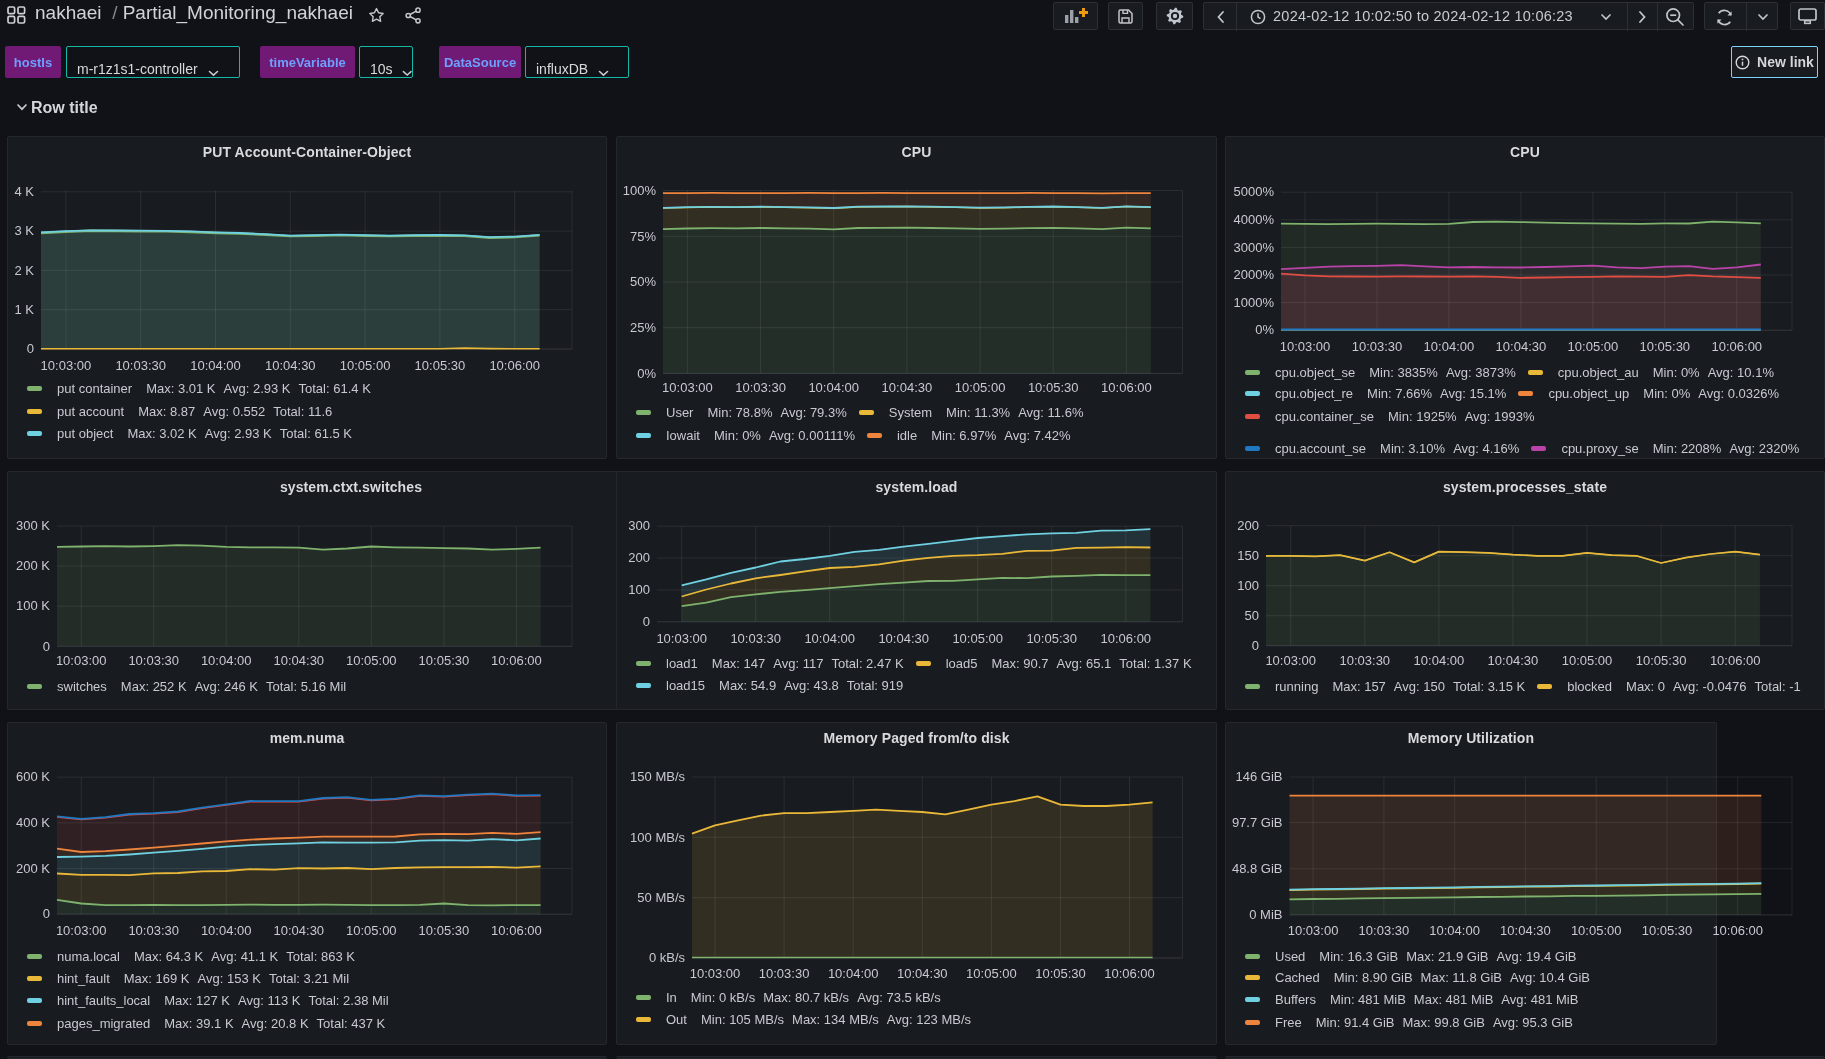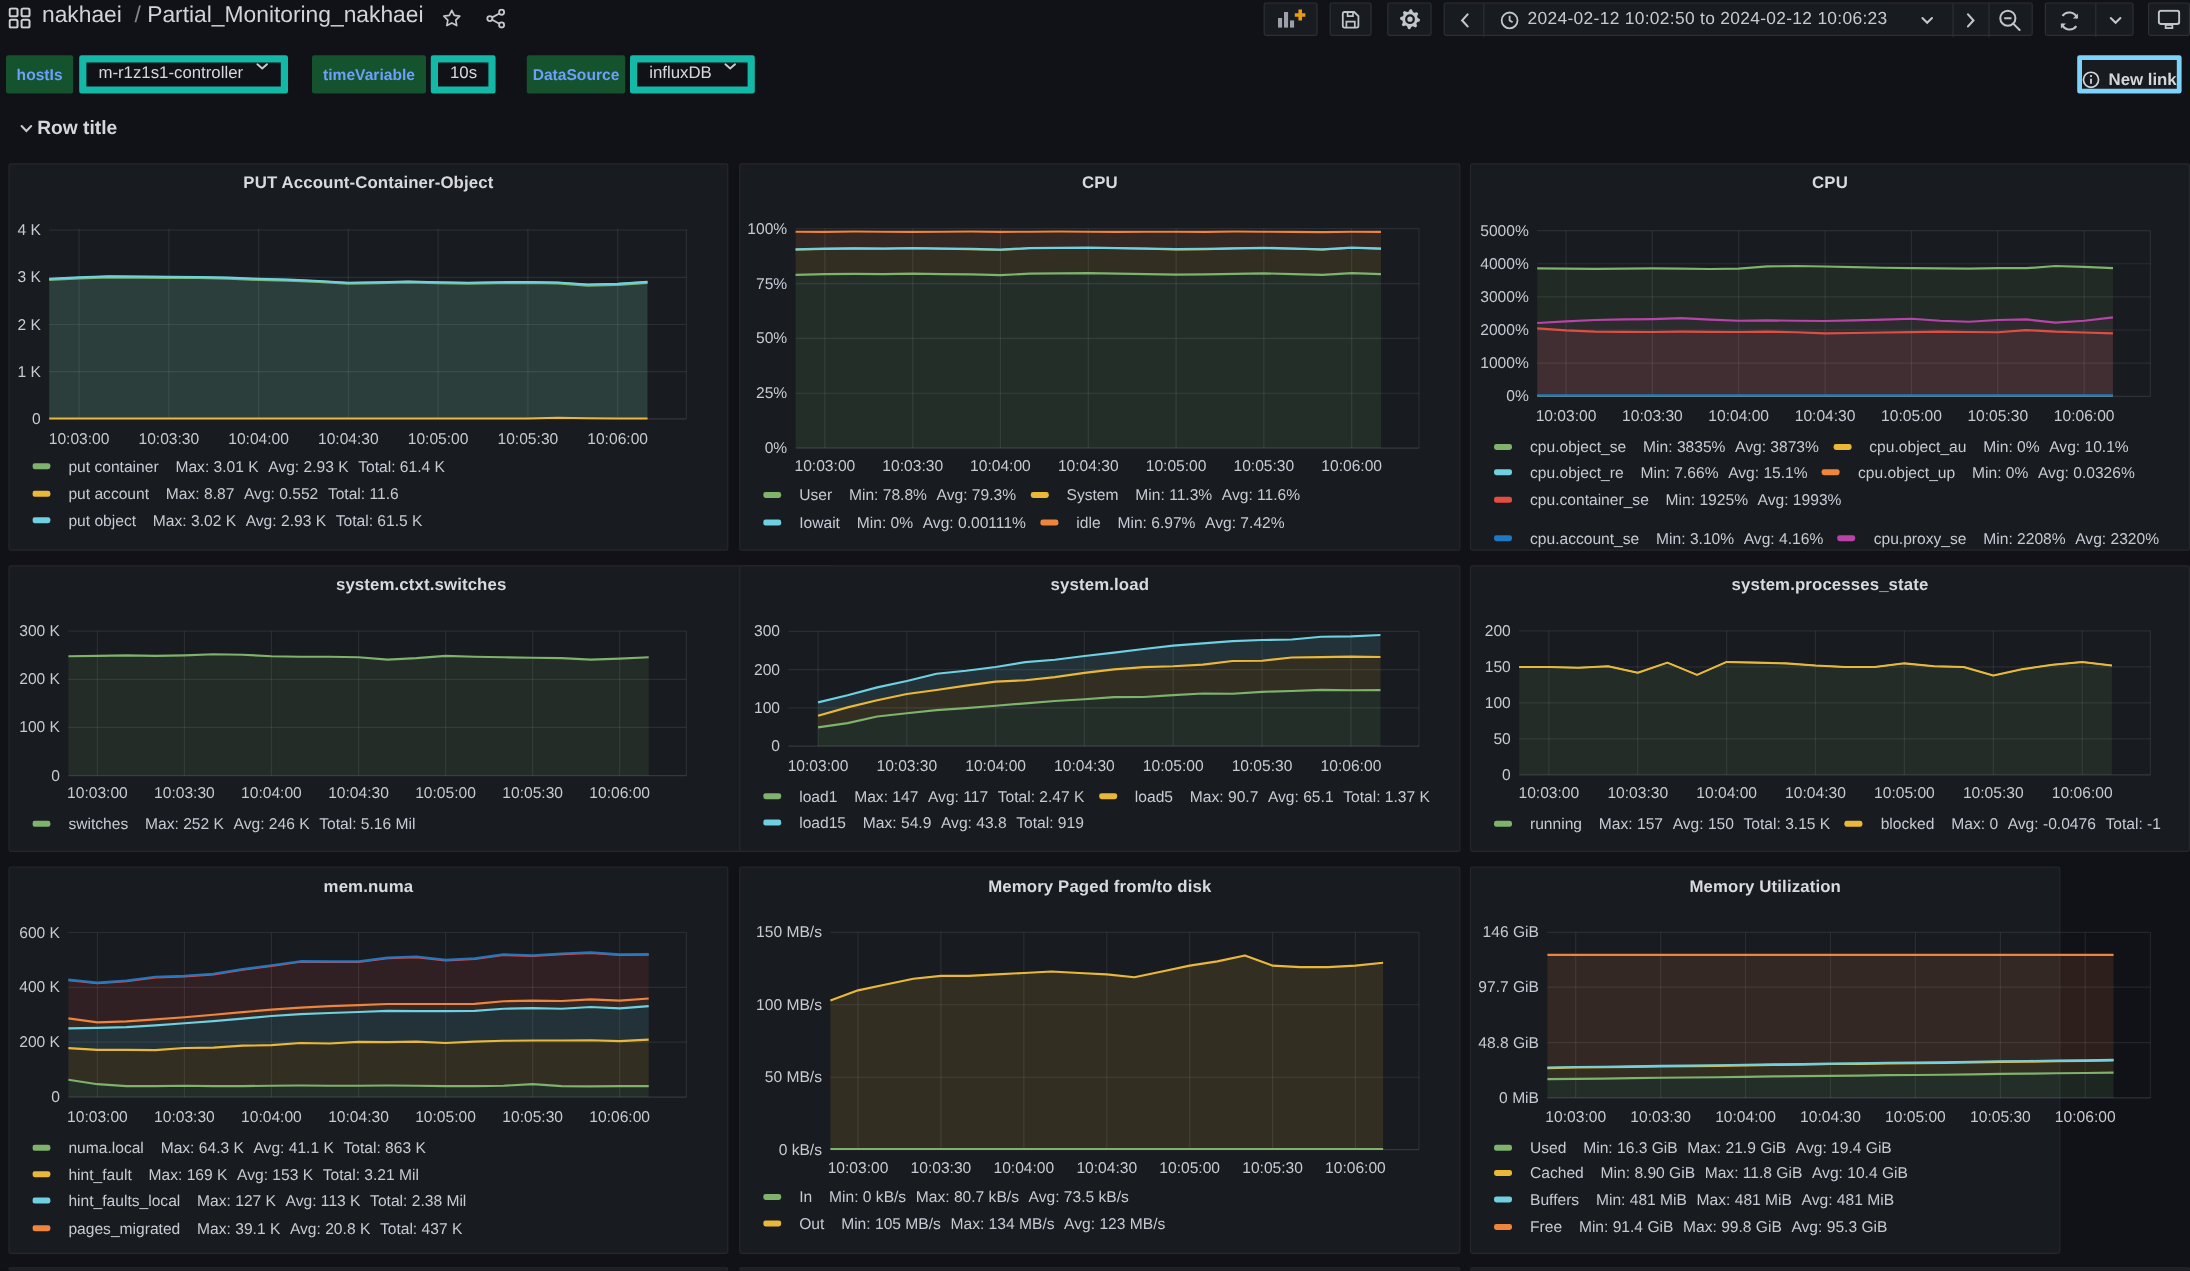--- a/index.html
+++ b/index.html
@@ -100,40 +100,40 @@
     </svg></div>
 <div class="vlabel" style="left:260px;width:95px">timeVariable</div>
 <div class="vval" style="left:359px;width:54px">10s<svg width="11" height="7" viewBox="0 0 11 7" style="margin-left:9px">
       <path d="M1.5 1.5l4 3.6 4-3.6" fill="none" stroke="#c9cad1" stroke-width="1.6" stroke-linecap="round"></path>
     </svg></div>
 <div class="vlabel" style="left:439px;width:82px">DataSource</div>
 <div class="vval" style="left:525px;width:104px">influxDB<svg width="11" height="7" viewBox="0 0 11 7" style="margin-left:10px">
       <path d="M1.5 1.5l4 3.6 4-3.6" fill="none" stroke="#c9cad1" stroke-width="1.6" stroke-linecap="round"></path>
     </svg></div>
 
-<div style="position:absolute;left:1731px;top:46px;width:87px;height:32px;border:4px solid #7dd3fc;border-radius:2px;background:#181b1f;display:flex;align-items:flex-end;justify-content:center">
+<div style="position:absolute;left:1731px;top:46px;width:87px;height:32px;border:1px solid #7dd3fc;border-radius:2px;background:#181b1f;display:flex;align-items:center;justify-content:center">
 <svg width="15" height="15" viewBox="0 0 15 15" style="margin-right:7px">
       <circle cx="7.5" cy="7.5" r="6.3" fill="none" stroke="#d5d6db" stroke-width="1.4"></circle>
       <path d="M7.5 6.7v4" stroke="#d5d6db" stroke-width="1.5"></path>
       <circle cx="7.5" cy="4.4" r="0.9" fill="#d5d6db"></circle>
     </svg>
 <span style="font-size:14px;font-weight:600;color:#d5d6db">New link</span>
 </div>
 
 <svg style="position:absolute;left:16px;top:103px" width="12" height="9" viewBox="0 0 12 9">
     <path d="M2 2l4 4.2L10 2" fill="none" stroke="#c9cad1" stroke-width="1.7" stroke-linecap="round"></path>
   </svg>
 <div style="position:absolute;left:31px;top:99px;font-size:16px;font-weight:700;color:#d5d6db">Row title</div>
 
 <style>
 .tbtn{position:absolute;top:2px;height:28px;border:1px solid #2c2f36;border-radius:2px;background:#181b1f;display:flex;align-items:center;justify-content:center}
 .tgroup{position:absolute;top:2px;height:28px;border:1px solid #2c2f36;border-radius:2px;background:#181b1f;display:flex;align-items:center}
 .tdiv{width:1px;height:28px;background:#2c2f36}
-.vlabel{position:absolute;top:46px;height:32px;background:#14532d;border-radius:2px;display:flex;align-items:center;justify-content:center;font-size:13px;font-weight:600;color:#6e9fff}
-.vval{position:absolute;top:46px;height:32px;background:#111217;border:6px solid #14b8a6;border-radius:2px;display:flex;align-items:flex-start;padding-left:10px;font-size:14px;color:#d8d9da}
+.vlabel{position:absolute;top:46px;height:32px;background:#701a75;border-radius:2px;display:flex;align-items:center;justify-content:center;font-size:13px;font-weight:600;color:#6e9fff}
+.vval{position:absolute;top:46px;height:32px;background:#111217;border:1px solid #14b8a6;border-radius:2px;display:flex;align-items:flex-end;padding-left:10px;font-size:14px;color:#d8d9da}
 </style>
 
 <div class="panel" style="left:7px;top:136px;width:600px;height:323px">
 <div class="ptitle">PUT Account-Container-Object</div>
 <svg width="598" height="321" viewBox="0 0 598 321">
       <path d="M33.0,96.0 L57.9,94.8 L82.9,93.8 L107.8,94.0 L132.7,94.2 L157.6,94.4 L182.6,95.0 L207.5,96.0 L232.4,96.6 L257.4,97.7 L282.3,99.1 L307.2,98.7 L332.2,98.1 L357.1,98.7 L382.0,99.1 L406.9,98.7 L431.9,98.5 L456.8,98.9 L481.7,100.7 L506.7,100.1 L531.6,98.4 L531.6,212.0 L33.0,212.0 Z" fill="#7EB26D" fill-opacity="0.11"></path>
 <path d="M33.0,95.4 L57.9,94.2 L82.9,93.3 L107.8,93.5 L132.7,93.7 L157.6,93.9 L182.6,94.4 L207.5,95.4 L232.4,96.0 L257.4,97.2 L282.3,98.6 L307.2,98.2 L332.2,97.6 L357.1,98.2 L382.0,98.6 L406.9,98.2 L431.9,98.0 L456.8,98.4 L481.7,100.1 L506.7,99.6 L531.6,97.9 L531.6,212.0 L33.0,212.0 Z" fill="#6ED0E0" fill-opacity="0.11"></path>
 <line x1="33" y1="212.0" x2="564" y2="212.0" stroke="rgba(204,204,220,0.17)" stroke-width="1"></line>
 <line x1="33" y1="172.7" x2="564" y2="172.7" stroke="rgba(204,204,220,0.10)" stroke-width="1"></line>
 <line x1="33" y1="133.4" x2="564" y2="133.4" stroke="rgba(204,204,220,0.10)" stroke-width="1"></line>

